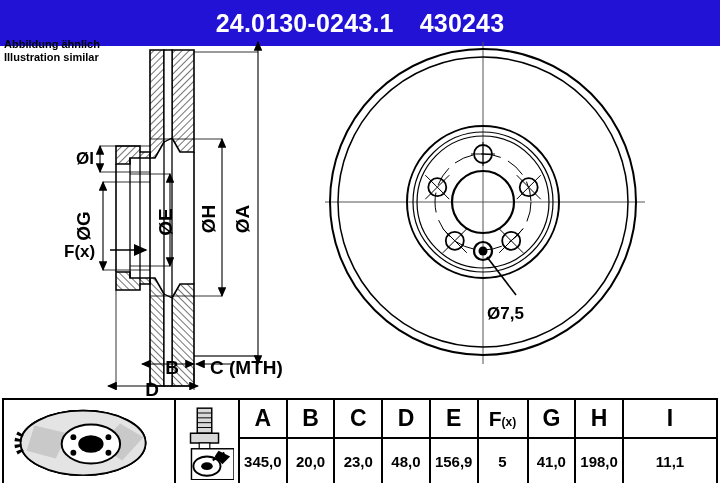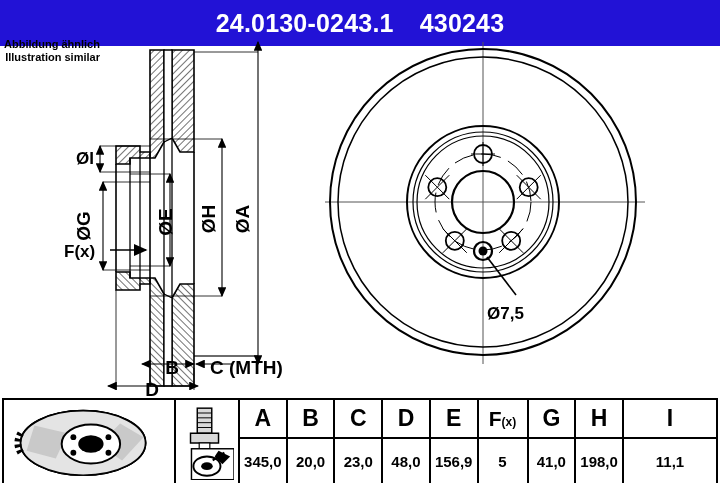--- a/index.html
+++ b/index.html
@@ -45,21 +45,20 @@
 
   
   .note {
     position: absolute;
     left: 4px;
     top: 38px;
     font-size: 11px;
     font-weight: bold;
     line-height: 13px;
     color: #000;
-    text-align: right;
   }
 
   
   .drawing {
     position: absolute;
     left: 0;
     top: 34px;
     width: 720px;
     height: 364px;
   }

